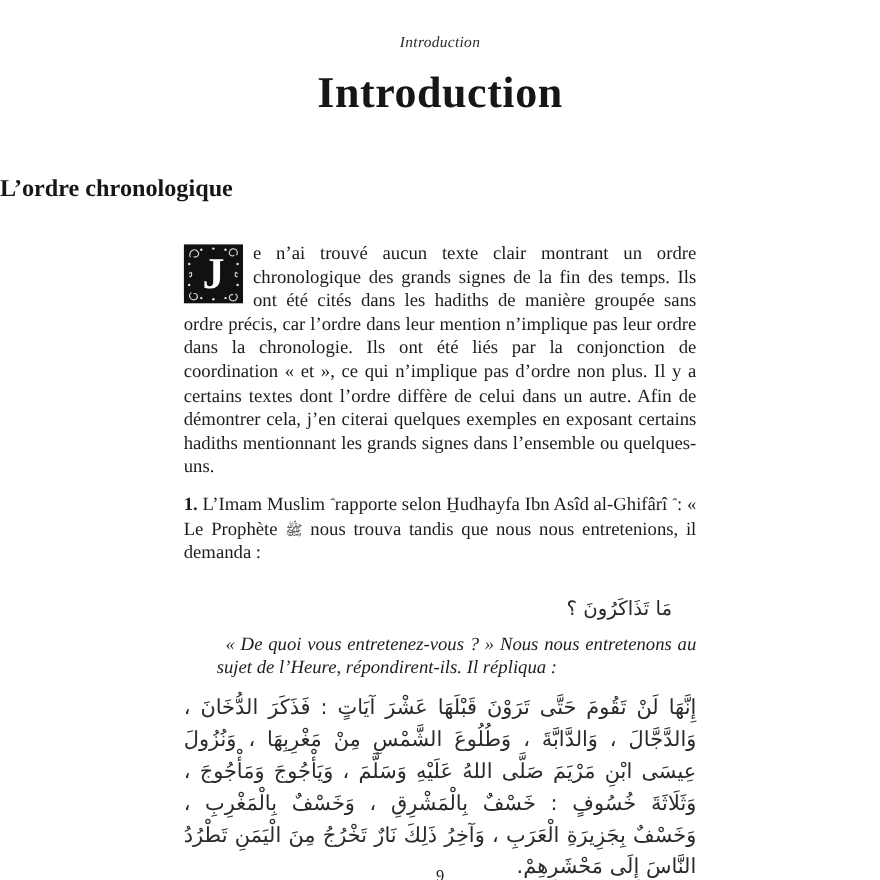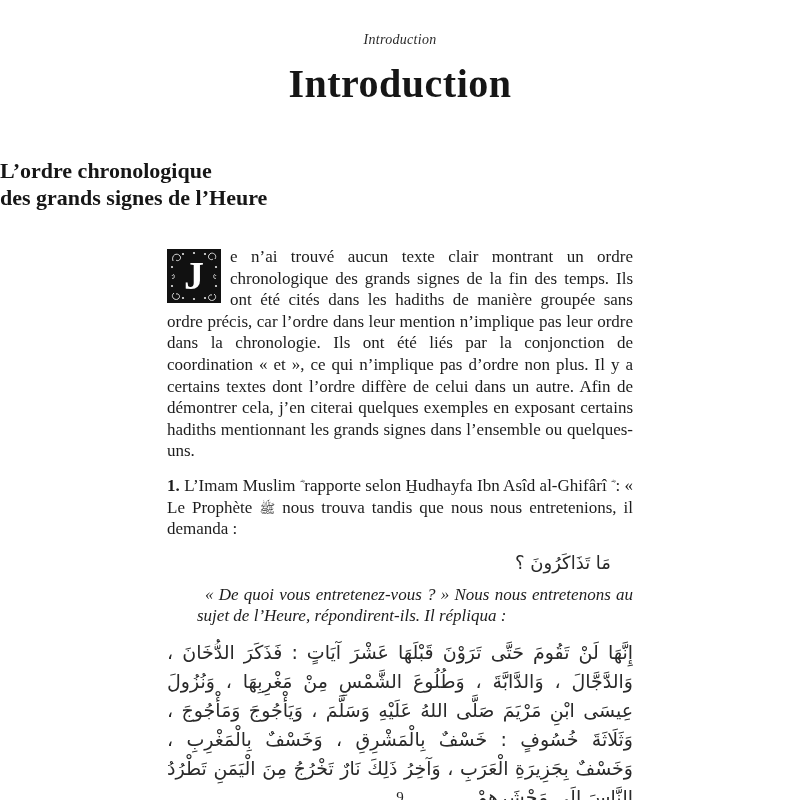--- a/index.html
+++ b/index.html
@@ -43,21 +43,21 @@
     font-size:13px; line-height:1; white-space:nowrap;
   }
   .italic { }
 
   .arabic {
     direction:rtl; unicode-bidi:embed;
     font-family:"DejaVu Sans",sans-serif;
     color:#2a2a2a;
   }
   .arabic-question {
-    margin-top:10px; text-align:right; padding-right:22px;
+    margin-top:28px; text-align:right; padding-right:22px;
     font-size:18px; line-height:26px;
   }
   .arabic-block {
     margin-top:11px; text-align:justify;
     font-size:19px; line-height:29px;
   }
 
   .translation {
     font-style:italic; text-align:justify;
     font-size:17px; line-height:21.6px;
@@ -74,21 +74,20 @@
 <body>
 
 <div class="page">
 
   <div class="running-header">Introduction</div>
 
   <h1 class="page-title">Introduction</h1>
 
   <div class="subtitle">
     <div>L’ordre chronologique</div>
-    <div>des grands signes de l’Heure</div>
   </div>
 
   <div class="content">
 
     <p class="body-text intro">
       <span class="dropcap">
         <svg width="54" height="54" viewBox="0 0 54 54" xmlns="http://www.w3.org/2000/svg">
           <rect x="0" y="0" width="54" height="54" fill="#111111"></rect>
           <g stroke="#ffffff" stroke-width="1" fill="none" opacity="0.85">
             <path d="M6,12 C4,6 10,3 13,7 C15,10 11,13 9,11"></path>

